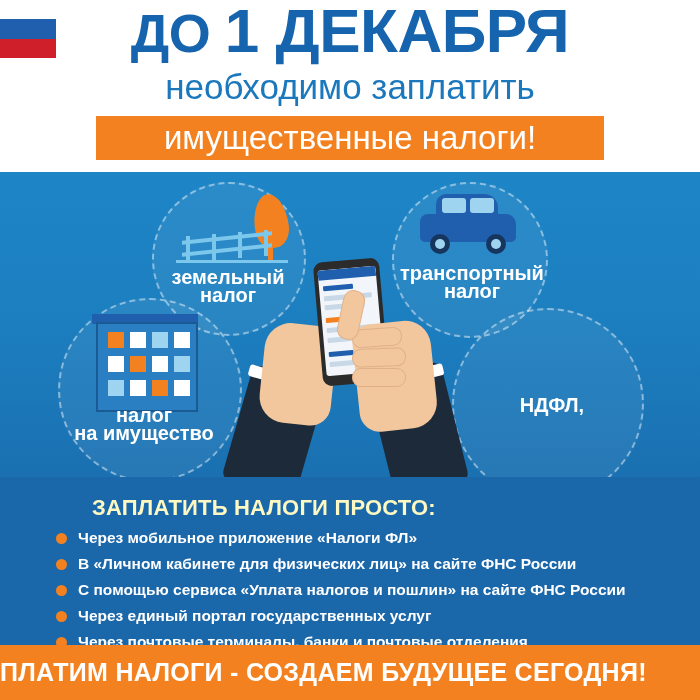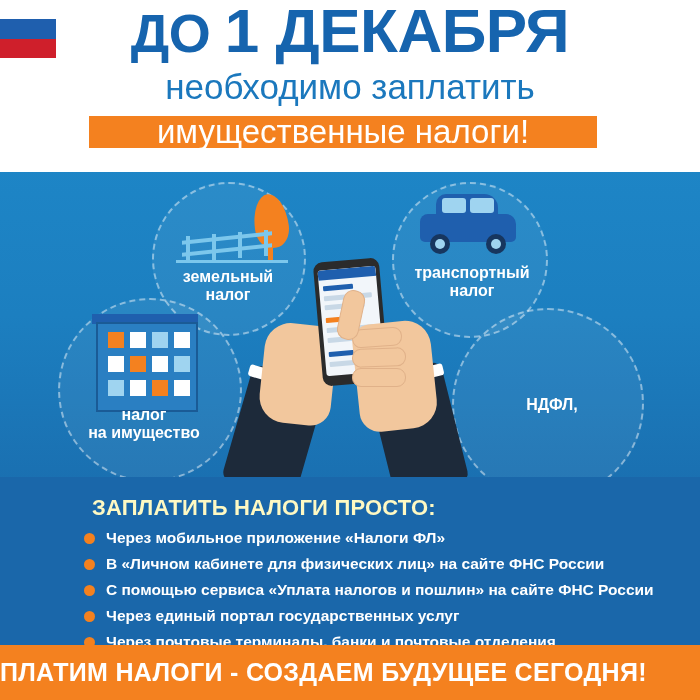--- a/index.html
+++ b/index.html
@@ -62,23 +62,23 @@
     width: 700px;
     text-align: center;
     font-size: 35px;
     color: #1b78bd;
     line-height: 42px;
     white-space: nowrap;
   }
   .title3-wrap {
     position: absolute;
     top: 116px;
-    left: 89px;
+    left: 96px;
     width: 508px;
-    height: 32px;
+    height: 44px;
     background: #f4811f;
     display: flex;
     align-items: center;
     justify-content: center;
   }
   .title3 {
     font-size: 33px;
     color: #ffffff;
     white-space: nowrap;
   }
@@ -99,21 +99,21 @@
     background: rgba(255,255,255,0.06);
   }
   .c-land { left: 152px; top: 10px; width: 150px; height: 150px; }
   .c-transport { left: 392px; top: 10px; width: 152px; height: 152px; }
   .c-property { left: 58px; top: 126px; width: 180px; height: 180px; }
   .c-ndfl { left: 452px; top: 136px; width: 188px; height: 188px; }
 
   .cap {
     position: absolute;
     color: #ffffff;
-    font-size: 16px;
+    font-size: 20px;
     font-weight: bold;
     line-height: 18px;
     text-align: center;
   }
   .cap-land { left: 168px; top: 96px; width: 120px; }
   .cap-transport { left: 400px; top: 92px; width: 144px; }
   .cap-property { left: 44px; top: 234px; width: 200px; }
   .cap-ndfl { left: 452px; top: 224px; width: 200px; color: #ffffff; }
 
   
@@ -387,21 +387,21 @@
     position: absolute;
     left: 92px; top: 18px;
     font-size: 22px;
     font-weight: bold;
     color: #fef9c3;
     letter-spacing: 0.2px;
     white-space: nowrap;
   }
   .list {
     position: absolute;
-    left: 84px; top: 52px;
+    left: 56px; top: 52px;
     width: 610px;
   }
   .list-item {
     position: relative;
     padding-left: 22px;
     margin-bottom: 8px;
     font-size: 15.5px;
     color: #ffffff;
     font-weight: bold;
     line-height: 18px;

